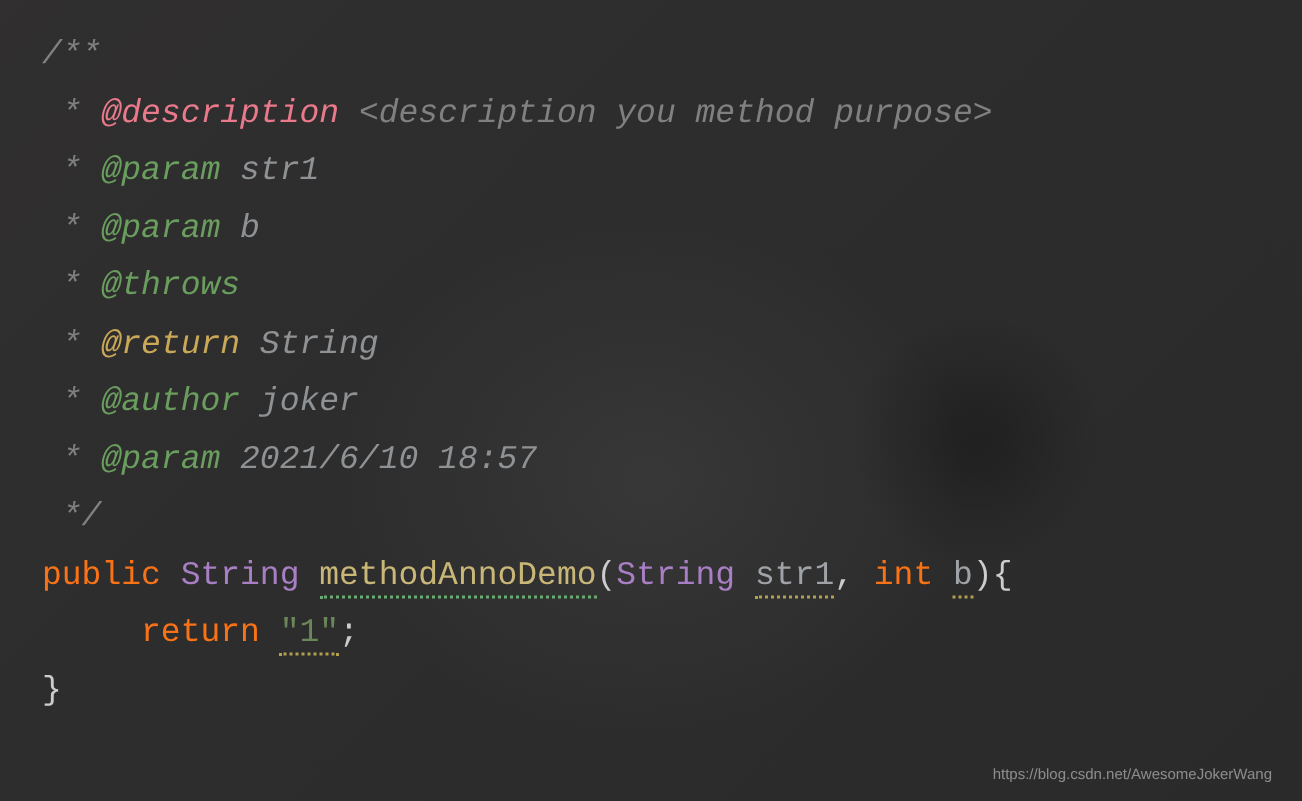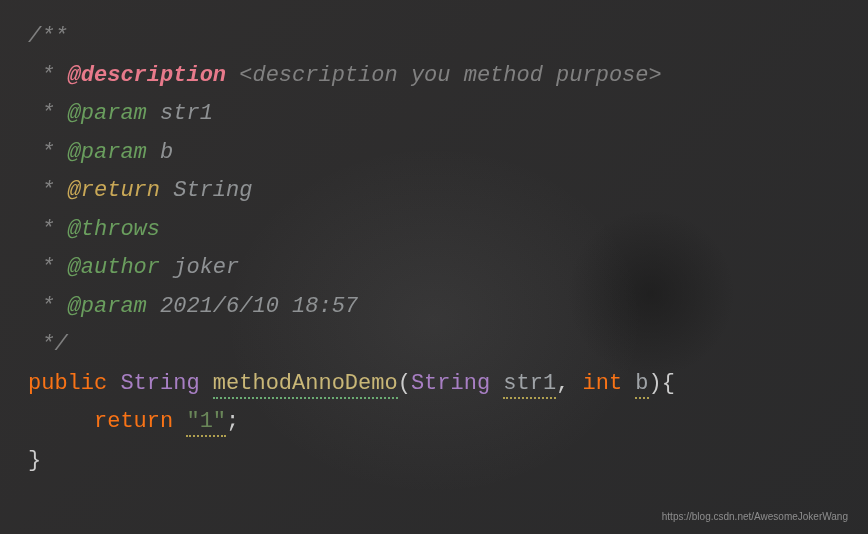--- a/index.html
+++ b/index.html
@@ -33,21 +33,21 @@
       z-index: 1;
     }
     .line {
       white-space: pre;
     }
     .comment-star {
       color: #808080;
     }
     .tag-pink {
       color: #e87a8b;
-      font-weight: 700;
+      font-weight: 400;
     }
     .tag-green {
       color: #6a9e5e;
       font-style: italic;
     }
     .tag-yellow {
       color: #c9a857;
       font-style: italic;
     }
     .placeholder {
@@ -110,23 +110,23 @@
 
 <div class="code-container">
   <div class="line"><span class="comment-star">/**</span></div>
 
   <div class="line"><span class="comment-star"> * </span><span class="tag-pink">@description</span><span> </span><span class="placeholder">&lt;description you method purpose&gt;</span></div>
 
   <div class="line"><span class="comment-star"> * </span><span class="tag-green">@param</span><span> </span><span class="param-name">str1</span></div>
 
   <div class="line"><span class="comment-star"> * </span><span class="tag-green">@param</span><span> </span><span class="param-name">b</span></div>
 
+  <div class="line"><span class="comment-star"> * </span><span class="tag-green">@throws</span></div>
+
   <div class="line"><span class="comment-star"> * </span><span class="tag-yellow">@return</span><span> </span><span class="param-name">String</span></div>
-
-  <div class="line"><span class="comment-star"> * </span><span class="tag-green">@throws</span></div>
 
   <div class="line"><span class="comment-star"> * </span><span class="tag-green">@author</span><span> </span><span class="param-name">joker</span></div>
 
   <div class="line"><span class="comment-star"> * </span><span class="tag-green">@param</span><span> </span><span class="param-name">2021/6/10 18:57</span></div>
 
   <div class="line"><span class="comment-star"> */</span></div>
 
   <div class="line"><span class="keyword">public</span><span class="punct"> </span><span class="type">String</span><span class="punct"> </span><span class="method underline-green">methodAnnoDemo</span><span class="punct">(</span><span class="type">String</span><span class="punct"> </span><span class="var underline-warn">str1</span><span class="punct">,</span><span class="punct"> </span><span class="keyword">int</span><span class="punct"> </span><span class="var underline-warn">b</span><span class="punct">)</span><span class="punct">{</span></div>
 
   <div class="line"><span>     </span><span class="keyword">return</span><span class="punct"> </span><span class="string underline-warn">"1"</span><span class="punct">;</span></div>

